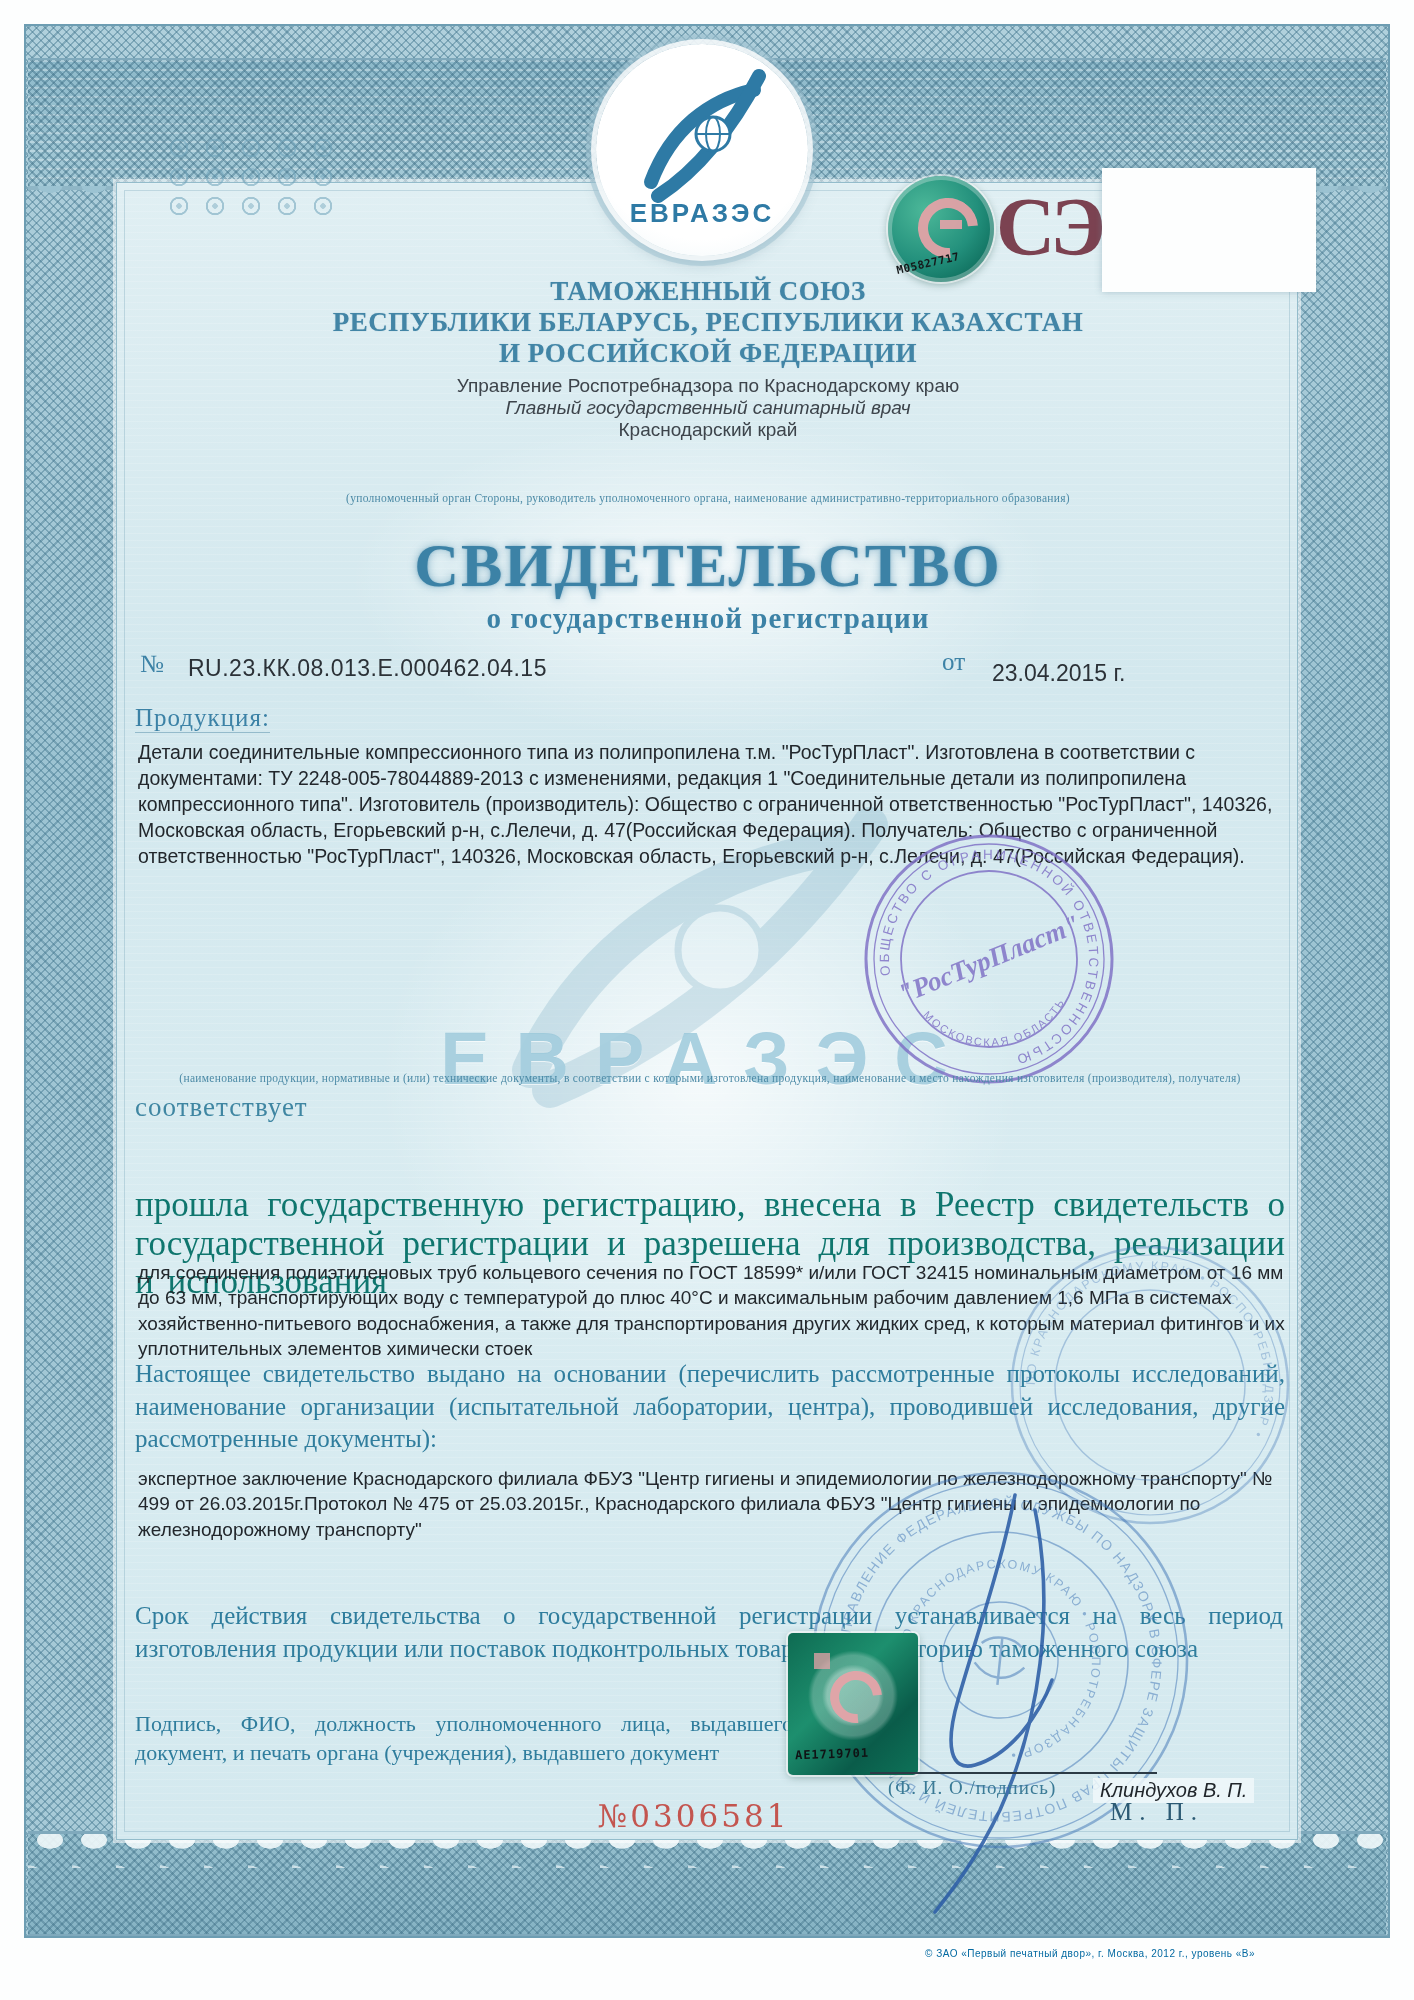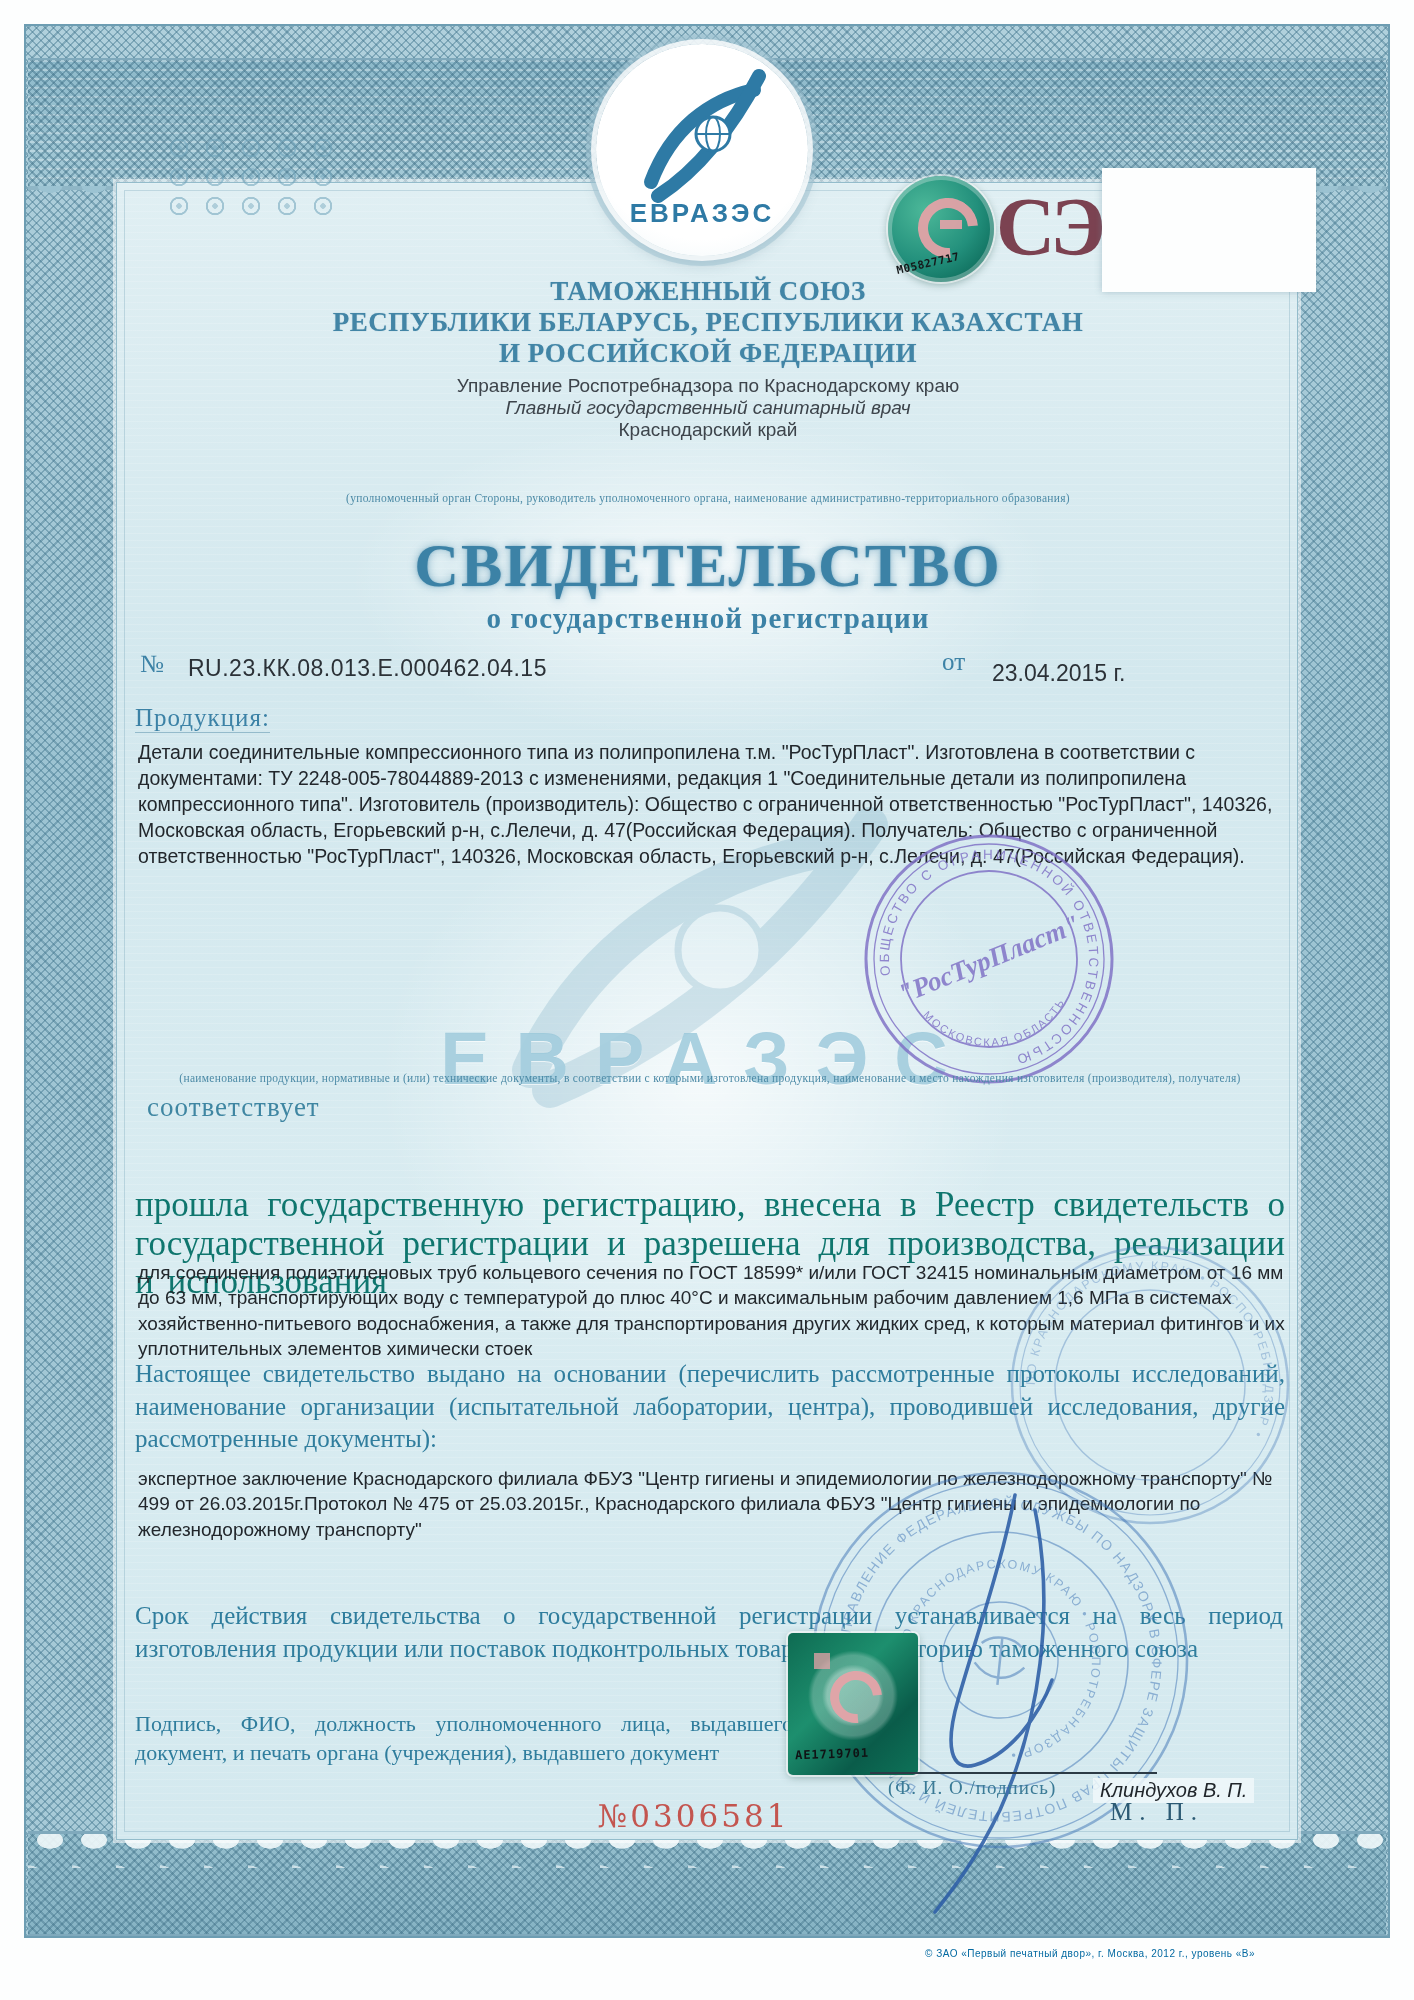--- a/index.html
+++ b/index.html
@@ -81,21 +81,21 @@
   .note{font-size:11.5px;color:#4c8aa6;letter-spacing:.3px;}
   .title-main{font-size:62px;font-weight:bold;color:#3c82a6;letter-spacing:2px;
        text-shadow:0 0 8px rgba(60,130,166,.55),0 0 2px rgba(60,130,166,.4);}
   .title-sub{font-size:29px;font-weight:bold;color:#3c82a6;letter-spacing:1px;}
   .lbl-teal{font-size:25px;color:#3c82a6;}
   .val-dark{font-family:Liberation Sans, sans-serif;font-size:23px;color:#2b3137;}
   .body-sans{font-family:"Liberation Sans",sans-serif;font-size:19.5px;line-height:1.33;color:#22272c;}
   .big-serif{font-size:35px;color:#0f766e;text-align:justify;line-height:1.1;word-spacing:5px;}
   .mid-serif{font-size:25px;color:#2f7d9d;text-align:justify;line-height:1.3;}
   .sig-note{font-size:22px;color:#2f7d9d;text-align:justify;line-height:1.3;}
-  .sootv{font-size:27px;color:#3f86a2;letter-spacing:1px;margin-left:12px;}
+  .sootv{font-size:27px;color:#3f86a2;letter-spacing:1px;}
   .prod-lbl{font-size:25px;color:#3c82a6;letter-spacing:1px;border-bottom:1px solid rgba(70,130,160,.45);}
   .sig-name{font-family:"Liberation Sans",sans-serif;font-size:20px;color:#20262b;
     background:rgba(240,248,250,.85);padding:1px 7px;}
   .sig-line{border-top:2px solid #2c3b46;}
   .sig-caption{font-size:19px;color:#3a7a96;letter-spacing:1px;}
   .mp{font-size:25px;color:#2c5a74;letter-spacing:7px;}
   .red-no{font-family:"DejaVu Serif",serif;font-size:31px;color:#c2453e;letter-spacing:3px;opacity:.9;}
   .footer{font-family:"Liberation Sans",sans-serif;font-size:10px;color:#0369a1;letter-spacing:.5px;margin-left:22px;}
 
   .green-sticker{left:788px;top:1633px;width:130px;height:142px;border-radius:5px;

